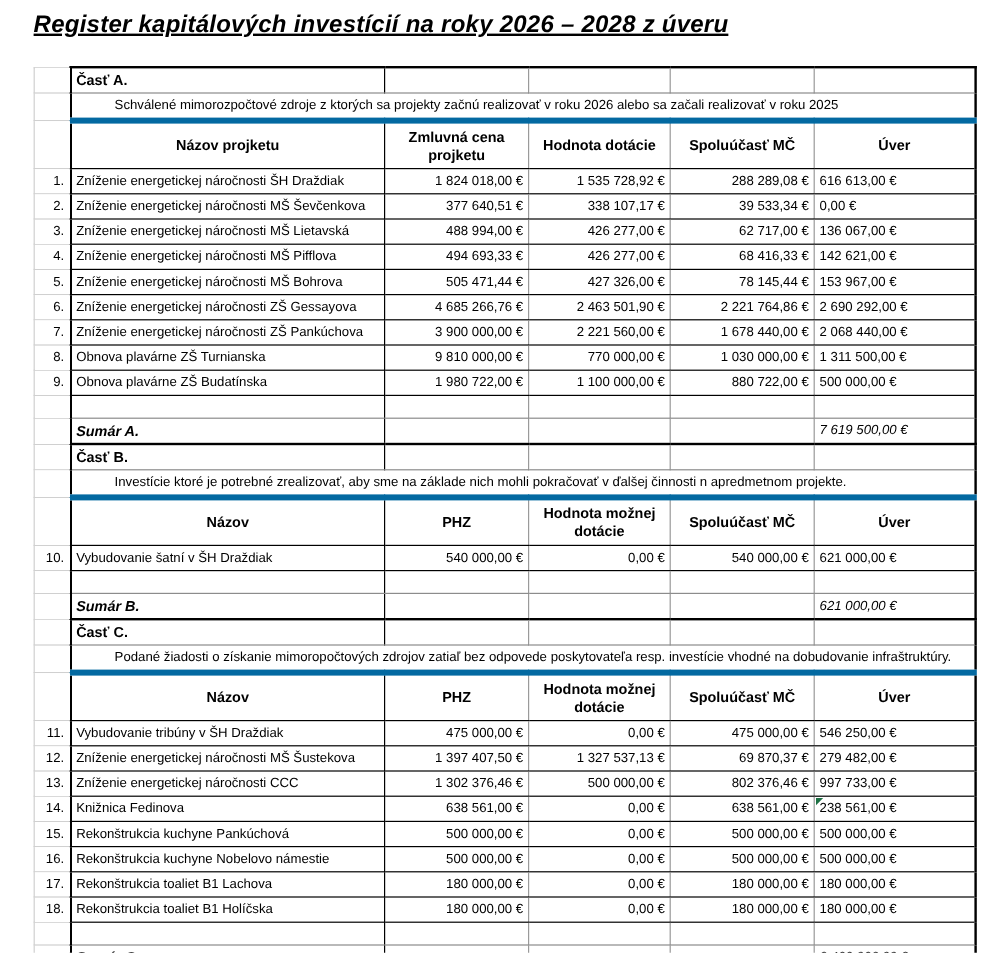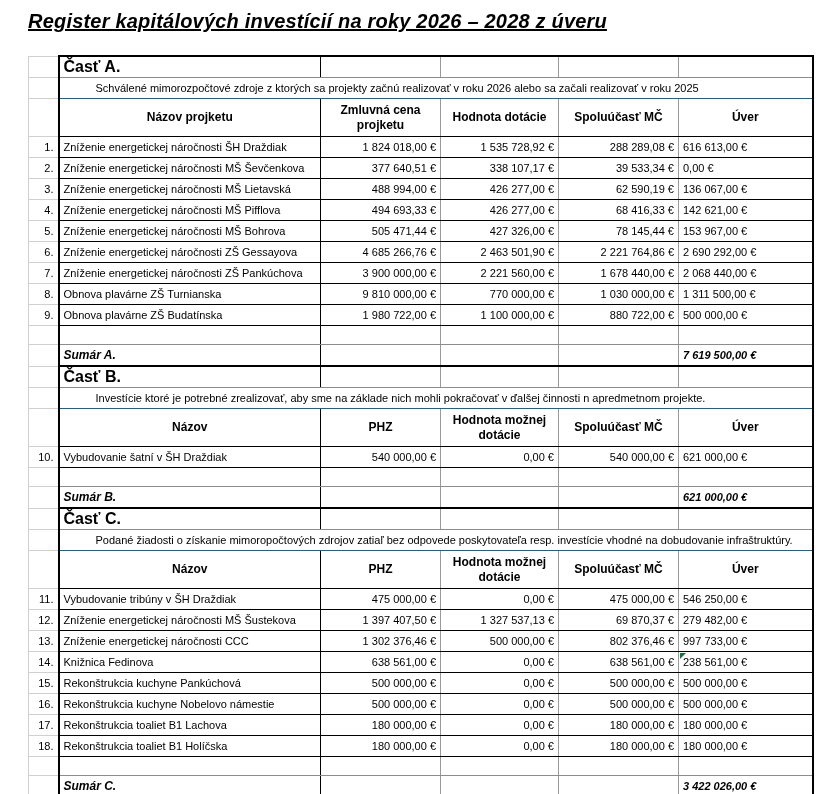--- a/index.html
+++ b/index.html
@@ -53,41 +53,41 @@
   }
 
   
   .c-name { border-left:2px solid #000; border-right:1px solid #000; text-align:left; }
   .c-v    { border-right:1px solid #9a9a9a; text-align:right; }
   .c-last { border-right:2px solid #000; text-align:left; }
   .c-desc { border-left:2px solid #000; border-right:2px solid #000; text-align:left; }
 
   
   tr.part-row td:not(.num)   { border-top:2px solid #000; border-bottom:1px solid #8c8c8c; }
-  tr.part-row .c-name        { font-weight:bold; font-size:16px; }
-  tr.desc-row td:not(.num)   { border-bottom:1px solid #0369a1;padding-left:36px; }
+  tr.part-row .c-name        { font-weight:bold; font-size:12px; }
+  tr.desc-row td:not(.num)   { border-bottom:5px solid #0369a1;padding-left:36px; }
   tr.header-row th {
     border-top:1px solid #000;
     border-bottom:1px solid #000;
     font-weight:bold;
     font-size:12px;
     text-align:center;
     white-space:normal;
     line-height:1.25;
     height:37px;
   }
   tr.header-row th.c-name { border-left:2px solid #000; border-right:1px solid #000; }
   tr.header-row th.c-v    { border-right:1px solid #9a9a9a; }
   tr.header-row th.c-last { border-right:2px solid #000; }
   tr.data-row td:not(.num)   { border-top:1px solid #000; border-bottom:1px solid #000; }
   tr.empty-row td            { height:18px; }
   tr.empty-row td:not(.num)  { border-bottom:1px solid #8c8c8c; }
   tr.sum-row td:not(.num)    { border-bottom:2px solid #000; }
   tr.sum-row .c-name  { font-weight:bold; font-style:italic; font-size:12px; }
-  tr.sum-row .c-last  { font-weight:bold; font-style:italic; }
+  tr.sum-row .c-last  { font-weight:normal; font-style:italic; }
   tr.last-row td:not(.num)   { border-bottom:2px solid #000; }
 
   
   span.corner-marker {
     position:absolute;
     left:1px; top:1px;
     width:0; height:0;
     border-top:6px solid var(--marker-color, #1E7145);
     border-right:6px solid transparent;
     display:block;
@@ -143,21 +143,21 @@
           <td class="c-v">377 640,51 €</td>
           <td class="c-v">338 107,17 €</td>
           <td class="c-v">39 533,34 €</td>
           <td class="c-last">0,00 €</td>
         </tr>
         <tr class="data-row">
           <td class="num">3.</td>
           <td class="c-name">Zníženie energetickej náročnosti MŠ Lietavská</td>
           <td class="c-v">488 994,00 €</td>
           <td class="c-v">426 277,00 €</td>
-          <td class="c-v">62 590,19 €</td>
+          <td class="c-v">62 717,00 €</td>
           <td class="c-last">136 067,00 €</td>
         </tr>
         <tr class="data-row">
           <td class="num">4.</td>
           <td class="c-name">Zníženie energetickej náročnosti MŠ Pifflova</td>
           <td class="c-v">494 693,33 €</td>
           <td class="c-v">426 277,00 €</td>
           <td class="c-v">68 416,33 €</td>
           <td class="c-last">142 621,00 €</td>
         </tr>

